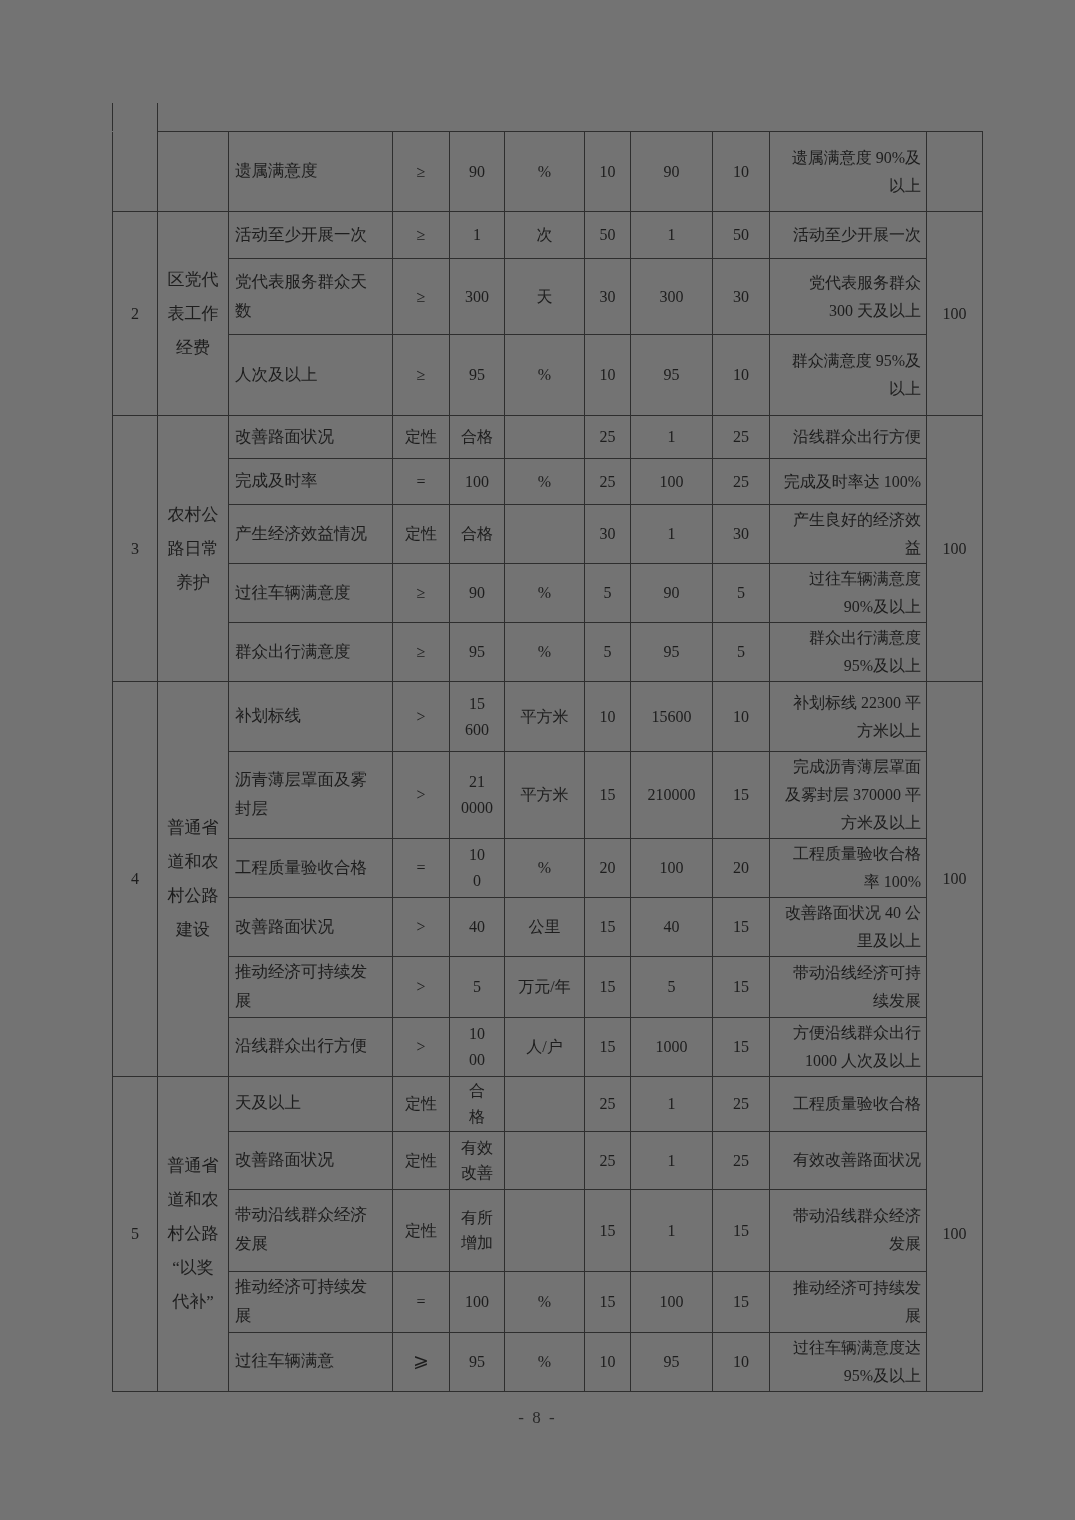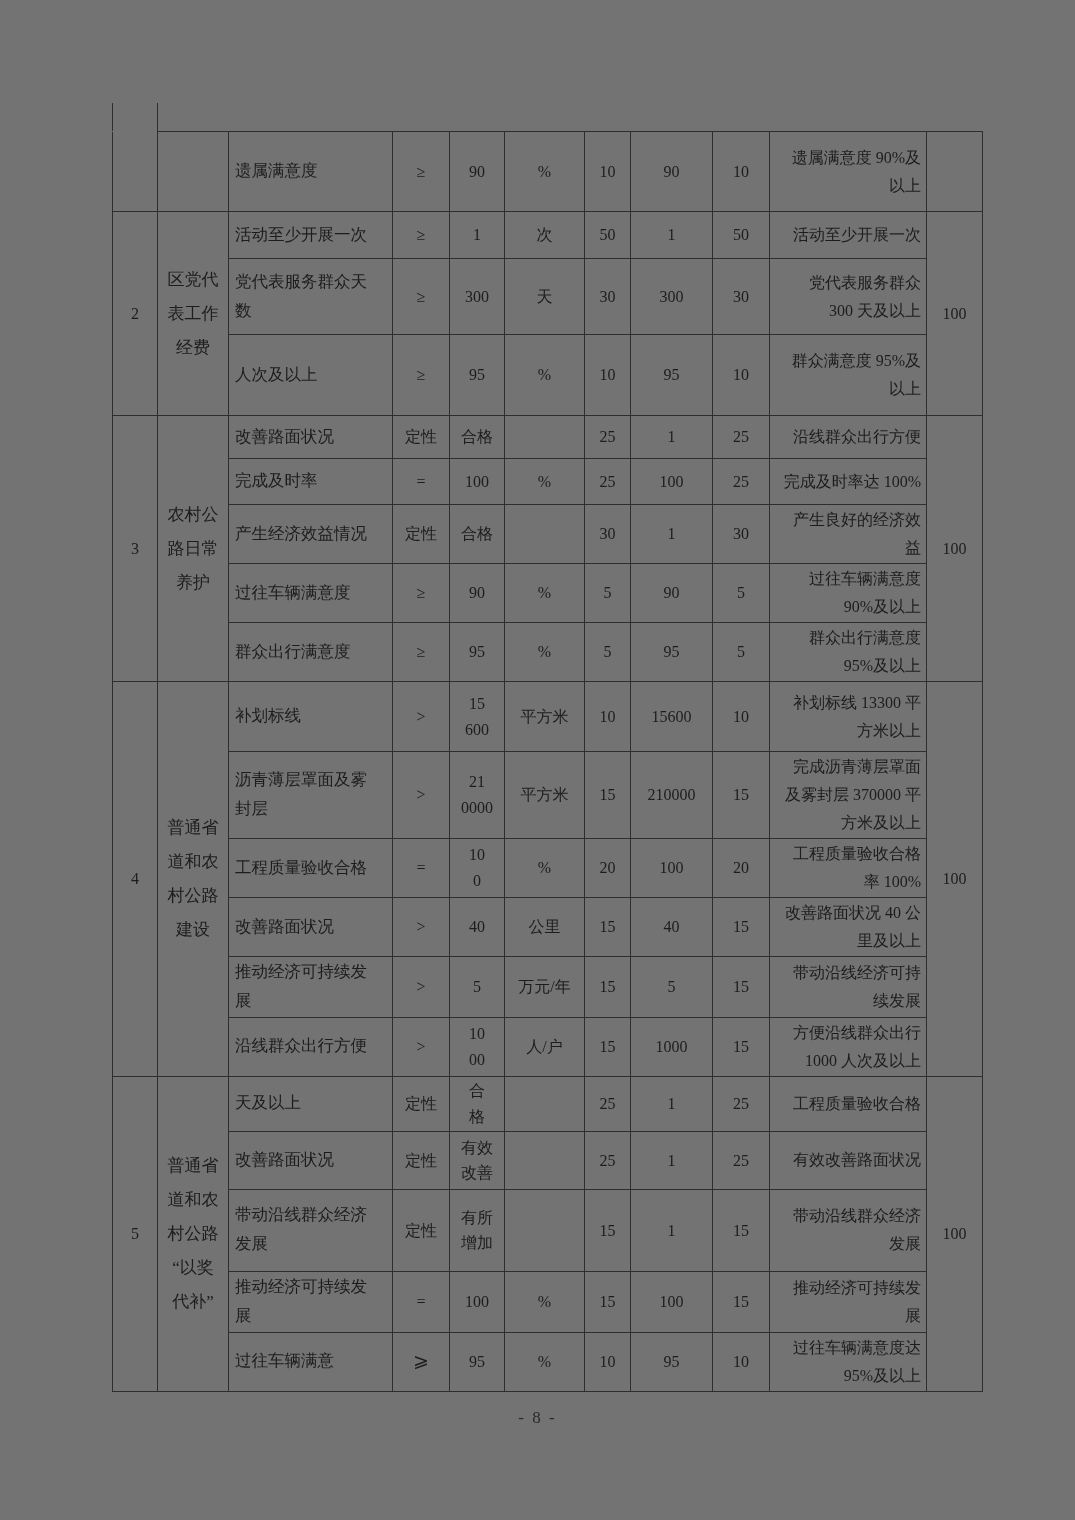--- a/index.html
+++ b/index.html
@@ -178,21 +178,21 @@
 村公路
 建设</td>
           <td class="c-ind">补划标线</td>
           <td class="c-op">&gt;</td>
           <td class="c-tgt">15
 600</td>
           <td class="c-unit">平方米</td>
           <td class="c-wt">10</td>
           <td class="c-val">15600</td>
           <td class="c-sc">10</td>
-          <td class="c-desc">补划标线 13300 平
+          <td class="c-desc">补划标线 22300 平
 方米以上</td>
           <td class="c-tot" rowspan="6">100</td>
         </tr>
         <tr style="height: 77px;">
           <td class="c-ind">沥青薄层罩面及雾
 封层</td>
           <td class="c-op">&gt;</td>
           <td class="c-tgt">21
 0000</td>
           <td class="c-unit">平方米</td>

